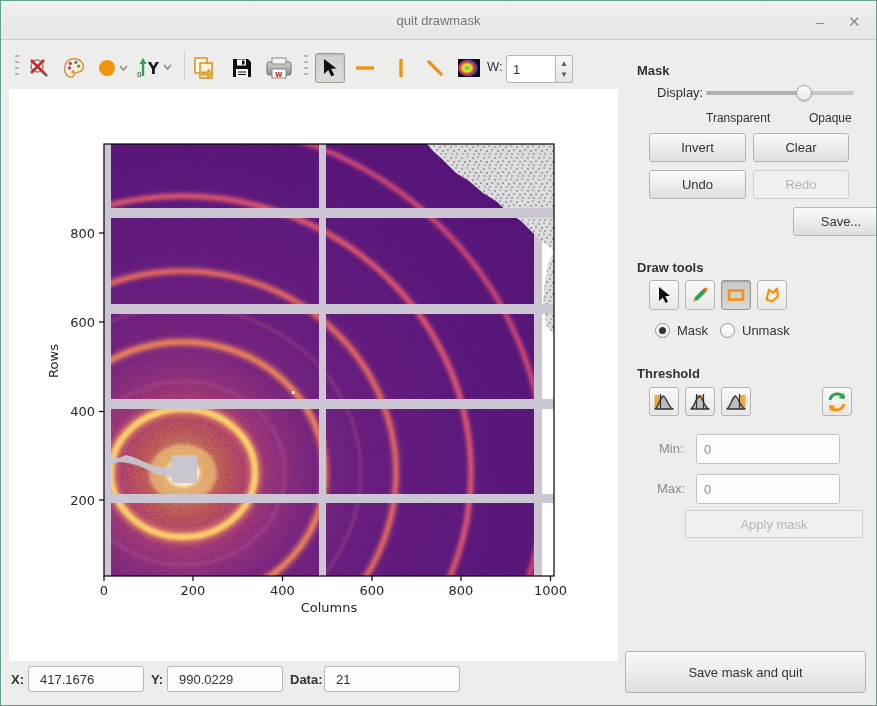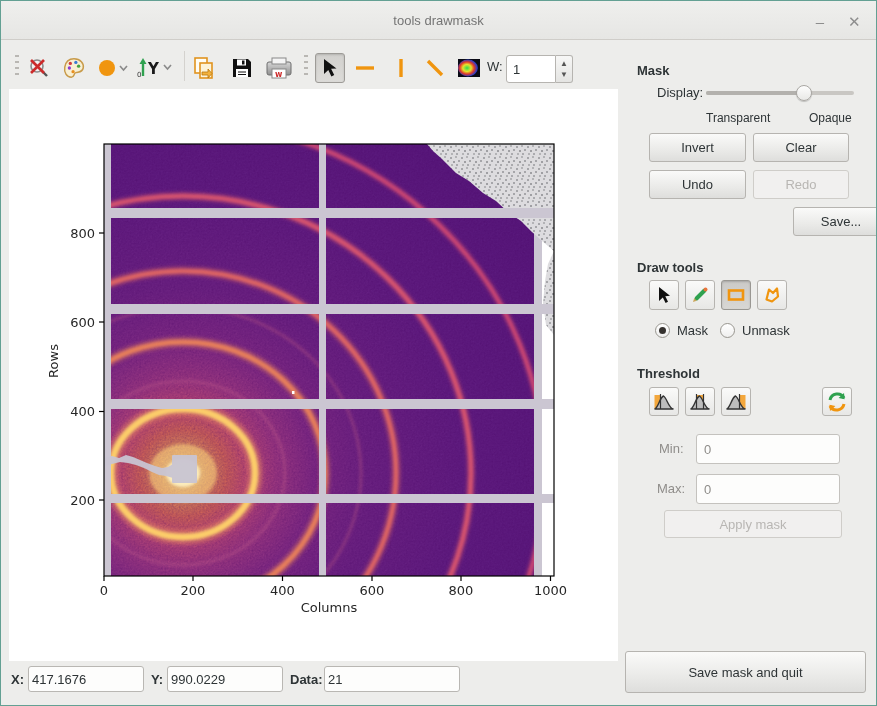--- a/index.html
+++ b/index.html
@@ -48,29 +48,29 @@
   .slider-handle{position:absolute;width:16px;height:16px;border-radius:50%;
     background:linear-gradient(#fdfdfd,#e8e8e6);border:1px solid #a9a7a3;box-shadow:0 1px 1px rgba(0,0,0,.2);}
   .small{font-size:12px;color:#2e3436;}
   .radio{position:absolute;width:15px;height:15px;border-radius:50%;border:1px solid #98968f;
     background:linear-gradient(#fff,#efefee);}
   .radio.sel::after{content:"";position:absolute;left:3px;top:3px;width:7px;height:7px;border-radius:50%;background:#35322f;}
   .ginput{position:absolute;border:1px solid #c4c2be;border-radius:3px;background:#fdfdfc;
     padding:0 7px;font-size:13px;font-family:inherit;color:#8f8d8a;}
   .statlabel{position:absolute;font-weight:bold;color:#2e3436;}
   .statfield{position:absolute;height:26px;border:1px solid #b9b7b3;border-radius:3px;background:#fdfdfc;
-    padding:0 3px;font-size:13px;font-family:inherit;color:#2e3436;}
+    padding:0 11px;font-size:13px;font-family:inherit;color:#2e3436;}
 </style>
 </head>
 <body>
 
 <div class="window">
 
   <div class="titlebar">
-    <div class="title">tools drawmask</div>
+    <div class="title">quit drawmask</div>
     <button class="winbtn btn-min">–</button>
     <button class="winbtn btn-close">✕</button>
   </div>
 
   <div class="toolbar">
     <div class="handle" style="left:14px"></div>
 
     <button class="tbtn" style="left:25px">
       <svg width="24" height="24" viewBox="0 0 24 24">
         <circle cx="10" cy="10" r="6" fill="#f2f2f2" stroke="#8a8a8a" stroke-width="1.6"></circle>
@@ -391,21 +391,21 @@
       <path d="M18,2 L18.6,8.2 L12.6,7 Z" fill="#2fa14f"></path>
       <path d="M18,13 A7.5,7.5 0 0 1 4,15" fill="none" stroke="#f0950f" stroke-width="3"></path>
       <path d="M4,20 L3.4,13.8 L9.4,15 Z" fill="#f0950f"></path>
     </svg>
   </button>
 
   <div style="position:absolute;left:658px;top:440px;color:#8f8d8a">Min:</div>
   <input class="ginput" style="left: 695px; top: 433px; width: 144px; height: 30px;" value="0">
   <div style="position:absolute;left:656px;top:480px;color:#8f8d8a">Max:</div>
   <input class="ginput" style="left: 695px; top: 473px; width: 144px; height: 30px;" value="0">
-  <button class="gbtn disabled" style="left:663px;top:509px;width:178px;height:28px">Apply mask</button>
+  <button class="gbtn disabled" style="left:684px;top:509px;width:178px;height:28px">Apply mask</button>
 
   <div class="statlabel" style="left:10px;top:671px">X:</div>
   <input class="statfield" style="left: 27px; top: 665px; width: 116px;" value="417.1676">
   <div class="statlabel" style="left:150px;top:671px">Y:</div>
   <input class="statfield" style="left: 166px; top: 665px; width: 116px;" value="990.0229">
   <div class="statlabel" style="left:289px;top:671px">Data:</div>
   <input class="statfield" style="left: 323px; top: 665px; width: 136px;" value="21">
 
   <button class="gbtn" style="left:624px;top:650px;width:241px;height:42px;font-size:13px">Save mask and quit</button>
 

